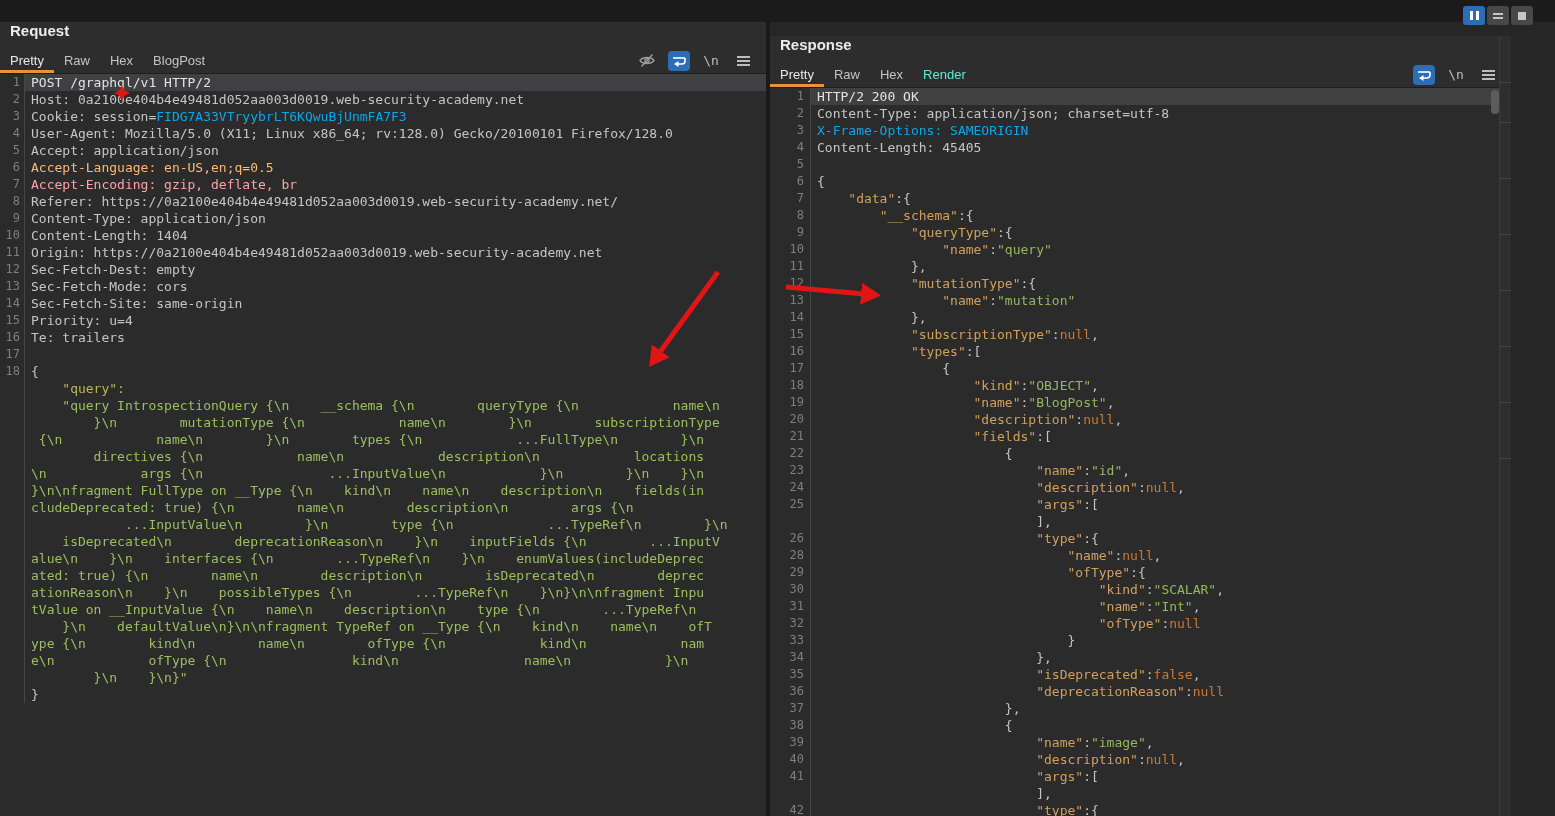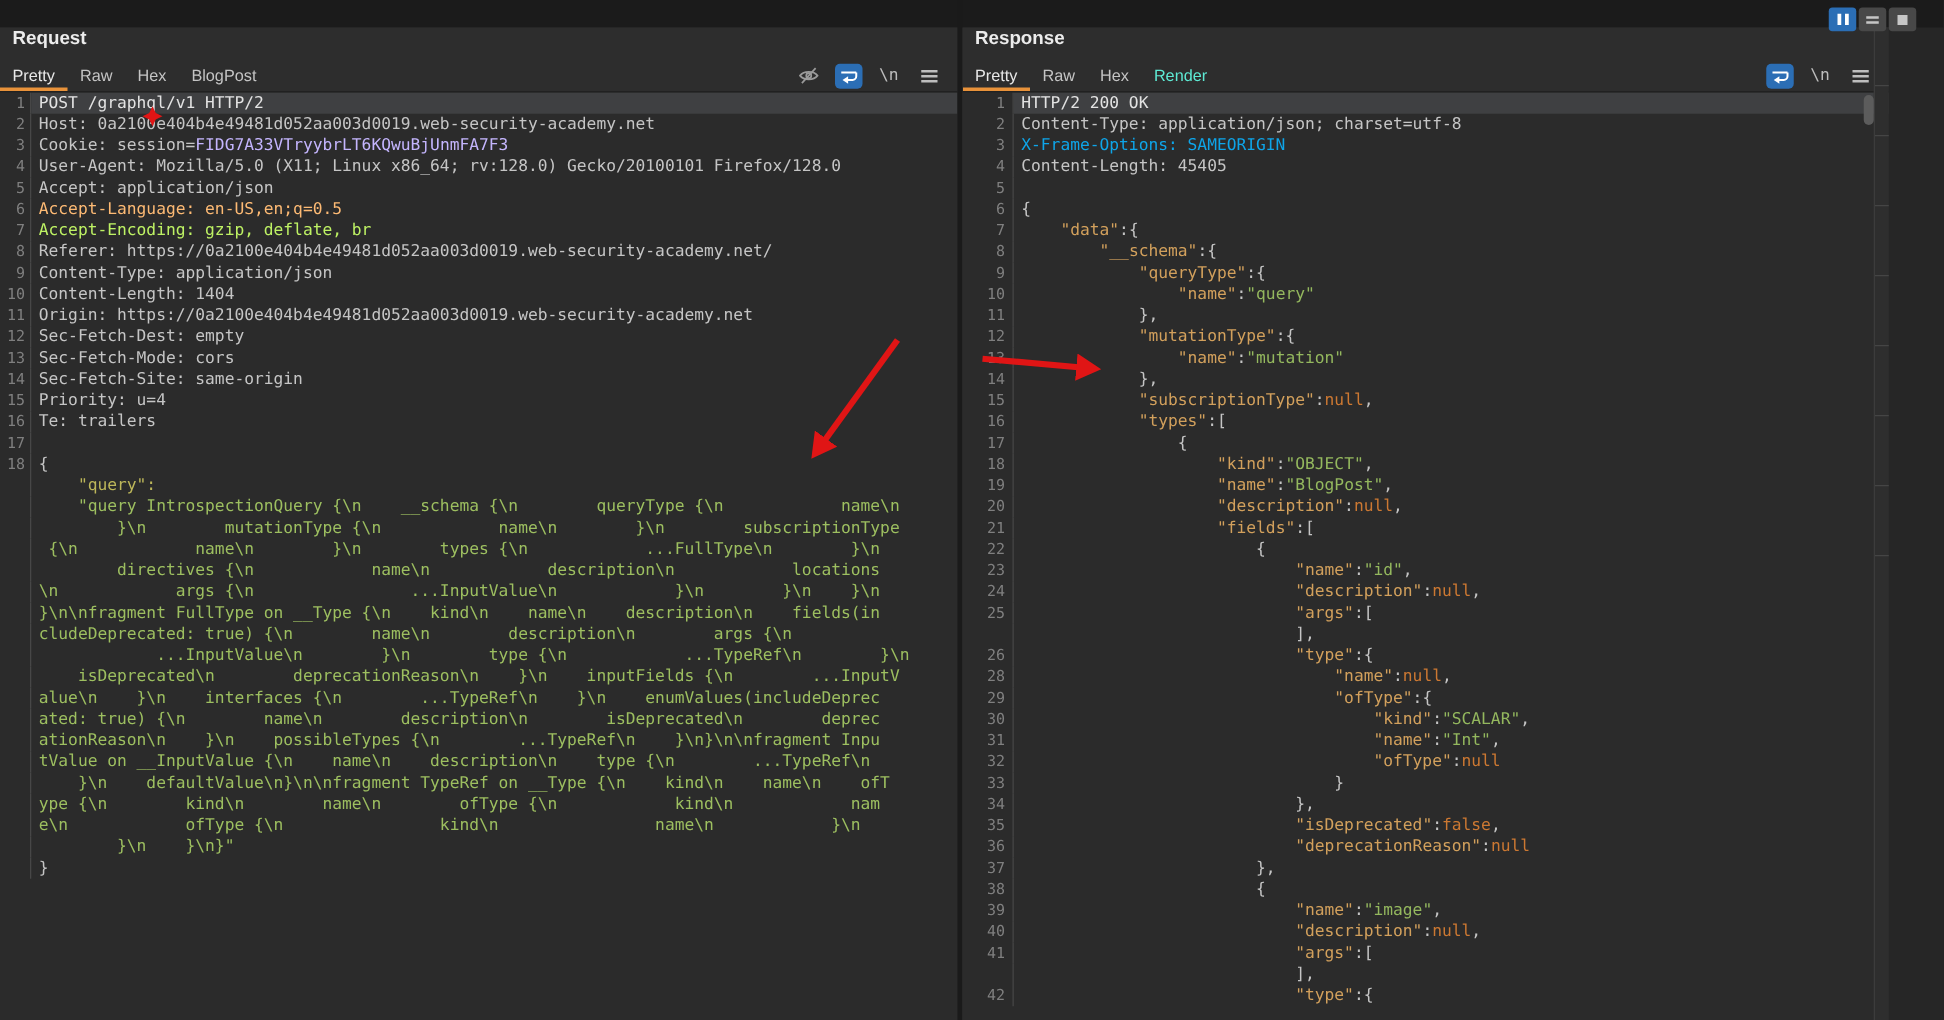--- a/index.html
+++ b/index.html
@@ -10,21 +10,21 @@
   .tb-btn{width:22px;height:19px;border-radius:3px;background:#484848;display:flex;
           align-items:center;justify-content:center;cursor:pointer;}
   .tb-btn.blue{background:#2b6eb5;}
   .pause-glyph{display:flex;gap:3px;}
   .pause-glyph i{display:block;width:3px;height:9px;background:#fff;}
   .lines-glyph i{display:block;width:10px;height:2px;background:#c6c6c6;margin:2px 0;}
   .square-glyph{width:8px;height:8px;background:#c6c6c6;}
 
   .panel{position:absolute;top:22px;bottom:0;background:#2d2d2d;}
   .panel.request{left:0;width:766px;}
-  .panel.response{left:770px;width:741px;}
+  .panel.response{left:770px;width:741px;margin-top:14px;}
   .panel-divider{position:absolute;top:0;bottom:0;left:766px;width:4px;background:#1a1a1a;}
 
   .panel-title{height:26px;padding:0 0 0 10px;font-size:15px;font-weight:bold;color:#ececec;box-sizing:border-box;}
   .tabbar{height:25px;display:flex;align-items:center;border-bottom:1px solid #1e1e1e;position:relative;}
   .tab{padding:0 10px;font-size:13px;color:#c4c4c4;line-height:24px;cursor:pointer;}
   .tab.active{color:#e8e8e8;box-shadow:inset 0 -3px 0 #e8923a;}
   .tab.disabled{color:#5eead4;cursor:default;}
   .tab-tools{margin-left:auto;display:flex;align-items:center;gap:10px;padding-right:12px;}
   .tool{width:22px;height:20px;display:flex;align-items:center;justify-content:center;cursor:pointer;}
   .tool.wrap{background:#2b6eb5;border-radius:4px;}
@@ -108,37 +108,37 @@
       <div class="row hl">
         <span class="gutter">1</span>
         <span class="code"><span style="color: rgb(227, 227, 227);">POST /graphql/v1 HTTP/2</span></span>
       </div>
       <div class="row">
         <span class="gutter">2</span>
         <span class="code"><span style="color: rgb(197, 197, 197);">Host: 0a2100e404b4e49481d052aa003d0019.web-security-academy.net</span></span>
       </div>
       <div class="row">
         <span class="gutter">3</span>
-        <span class="code"><span style="color: rgb(197, 197, 197);">Cookie: session=</span><span style="color: #c4b5fd;">FIDG7A33VTryybrLT6KQwuBjUnmFA7F3</span></span>
+        <span class="code"><span style="color: rgb(197, 197, 197);">Cookie: session=</span><span style="color: #0ea5e9;">FIDG7A33VTryybrLT6KQwuBjUnmFA7F3</span></span>
       </div>
       <div class="row">
         <span class="gutter">4</span>
         <span class="code"><span style="color: rgb(197, 197, 197);">User-Agent: Mozilla/5.0 (X11; Linux x86_64; rv:128.0) Gecko/20100101 Firefox/128.0</span></span>
       </div>
       <div class="row">
         <span class="gutter">5</span>
         <span class="code"><span style="color: rgb(197, 197, 197);">Accept: application/json</span></span>
       </div>
       <div class="row">
         <span class="gutter">6</span>
         <span class="code"><span style="color: #fdba74;">Accept-Language: en-US,en;q=0.5</span></span>
       </div>
       <div class="row">
         <span class="gutter">7</span>
-        <span class="code"><span style="color: #bef264;">Accept-Encoding: gzip, deflate, br</span></span>
+        <span class="code"><span style="color: #fca5a5;">Accept-Encoding: gzip, deflate, br</span></span>
       </div>
       <div class="row">
         <span class="gutter">8</span>
         <span class="code"><span style="color: rgb(197, 197, 197);">Referer: https://0a2100e404b4e49481d052aa003d0019.web-security-academy.net/</span></span>
       </div>
       <div class="row">
         <span class="gutter">9</span>
         <span class="code"><span style="color: rgb(197, 197, 197);">Content-Type: application/json</span></span>
       </div>
       <div class="row">

